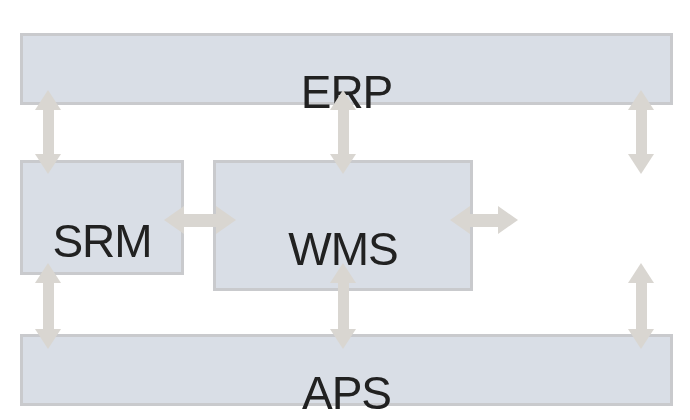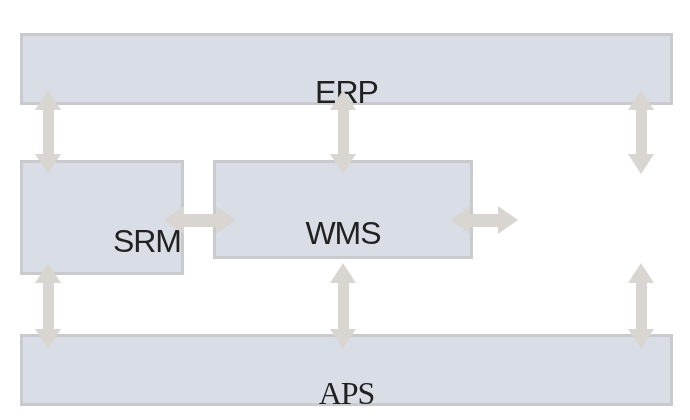--- a/index.html
+++ b/index.html
@@ -22,32 +22,32 @@
   .box {
     position: absolute;
     background: var(--box-fill);
     border: 3px solid var(--box-border);
     display: flex;
     align-items: center;
     justify-content: center;
     z-index: 1;
   }
   .box-label {
-    font-size: 32px;
+    font-size: 46px;
     letter-spacing: -1px;
     color: var(--text-color);
     line-height: 1;
     user-select: none;
     margin-top: 46px;
   }
   .box-erp { left: 20px;  top: 33px;  width: 653px; height: 72px; }
-  .box-srm { left: 20px;  top: 160px; width: 164px; height: 115px; justify-content: flex-end; }
-  .box-wms { left: 213px; top: 160px; width: 260px; height: 99px; }
+  .box-srm { left: 20px;  top: 160px; width: 164px; height: 115px; }
+  .box-wms { left: 213px; top: 160px; width: 260px; height: 131px; }
   .box-mes { left: 497px; top: 160px; width: 167px; height: 115px; }
-  .box-aps { left: 20px;  top: 334px; width: 653px; height: 72px; font-family: Liberation Serif, serif; }
+  .box-aps { left: 20px;  top: 334px; width: 653px; height: 72px; }
 
   
   .varrow { position: absolute; width: 26px; z-index: 2; }
   .varrow .head-up {
     position: absolute; top: 0; left: 0; width: 0; height: 0;
     border-left: 13px solid transparent; border-right: 13px solid transparent;
     border-bottom: 20px solid var(--arrow-fill);
   }
   .varrow .shaft {
     position: absolute; top: 18px; bottom: 18px; left: 7.5px; width: 11px;

